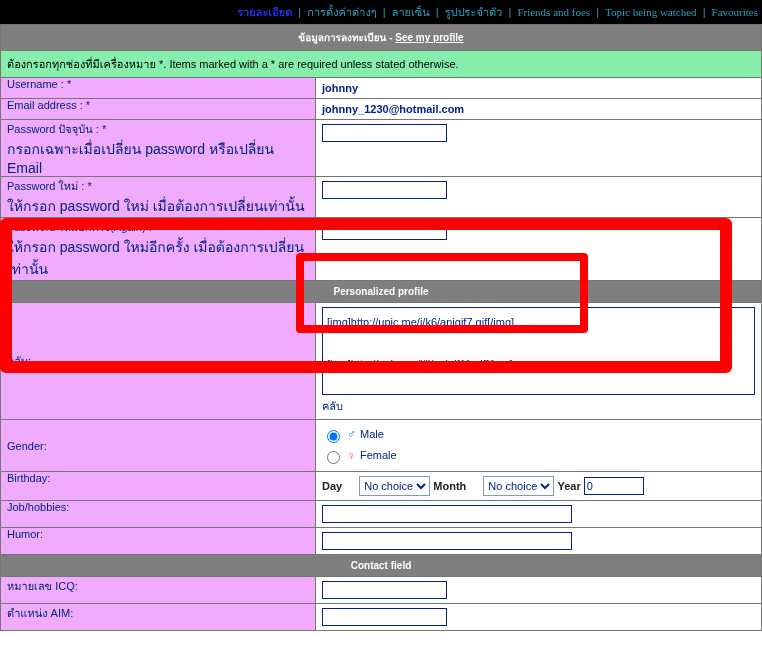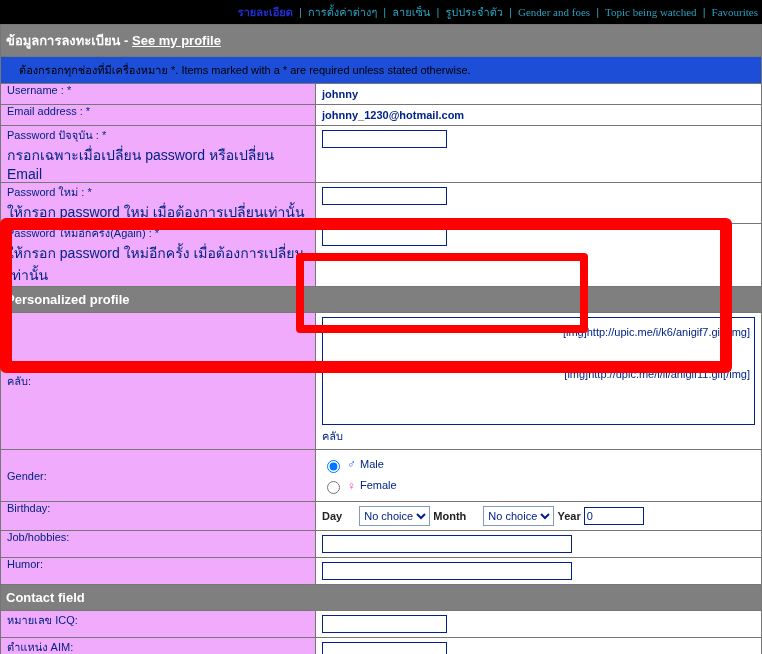--- a/index.html
+++ b/index.html
@@ -22,29 +22,29 @@
   }
   .topnav a { color: #25a0bf; text-decoration: none; font-family: Liberation Serif, serif; }
   .topnav a.active { color: #1f2fd2; font-weight: bold; }
   .topnav .sep { color: #25a0bf; padding: 0 3px; }
   table.outer { width: 100%; border-collapse: collapse; }
   table.outer td, table.outer th { border: 1px solid #767676; }
   th.header {
     background: #7f7f7f;
     color: #fff;
     font-weight: bold;
-    text-align: left;
+    text-align: center;
     padding: 5px;
-    font-size: 13px;
+    font-size: 10px;
   }
   th.header a { color: #fff; text-decoration: underline; }
   td.note {
-    background: #1d4ed8;
+    background: #86efac;
     color: #000;
-    padding: 4px 18px;
+    padding: 4px 6px;
   }
   td.lbl {
     width: 318px;
     padding: 0 6px;
     vertical-align: top;
     color: #022386;
     background: #f0abfc;
   }
   td.lbl .hint { font-size: 14px; color: #022386; display: block; }
   td.val {
@@ -61,28 +61,27 @@
     color: #022386;
     padding: 1px 2px;
     background: #fff;
   }
   input.txt.md { width: 250px; height: 18px; }
   input.txt.sm { width: 125px; height: 18px; }
   input.txt.tiny { width: 60px; height: 18px; }
   textarea.txt {
     border: 1px solid #022386;
     width: 433px;
-    height: 108px;
+    height: 88px;
     font-family: Verdana, Tahoma, sans-serif;
     font-size: 11px;
     color: #022386;
     padding: 4px;
     resize: none;
     line-height: 1.9;
-    text-align: right;
   }
   select.sel {
     border: 1px solid #7f9db9;
     font-family: Verdana, Tahoma, sans-serif;
     font-size: 11px;
     color: #022386;
     height: 20px;
     background: #fff;
     margin-left: 14px;
   }
@@ -113,21 +112,21 @@
 <div class="wrap">
   <div class="topnav">
     <a href="#" class="active">รายละเอียด</a>
     <span class="sep">|</span>
     <a href="#">การตั้งค่าต่างๆ</a>
     <span class="sep">|</span>
     <a href="#">ลายเซ็น</a>
     <span class="sep">|</span>
     <a href="#">รูปประจำตัว</a>
     <span class="sep">|</span>
-    <a href="#">Gender and foes</a>
+    <a href="#">Friends and foes</a>
     <span class="sep">|</span>
     <a href="#">Topic being watched</a>
     <span class="sep">|</span>
     <a href="#">Favourites</a>
   </div>
 
   <table class="outer">
     <tbody>
         <tr>
       <th class="header" colspan="2">

